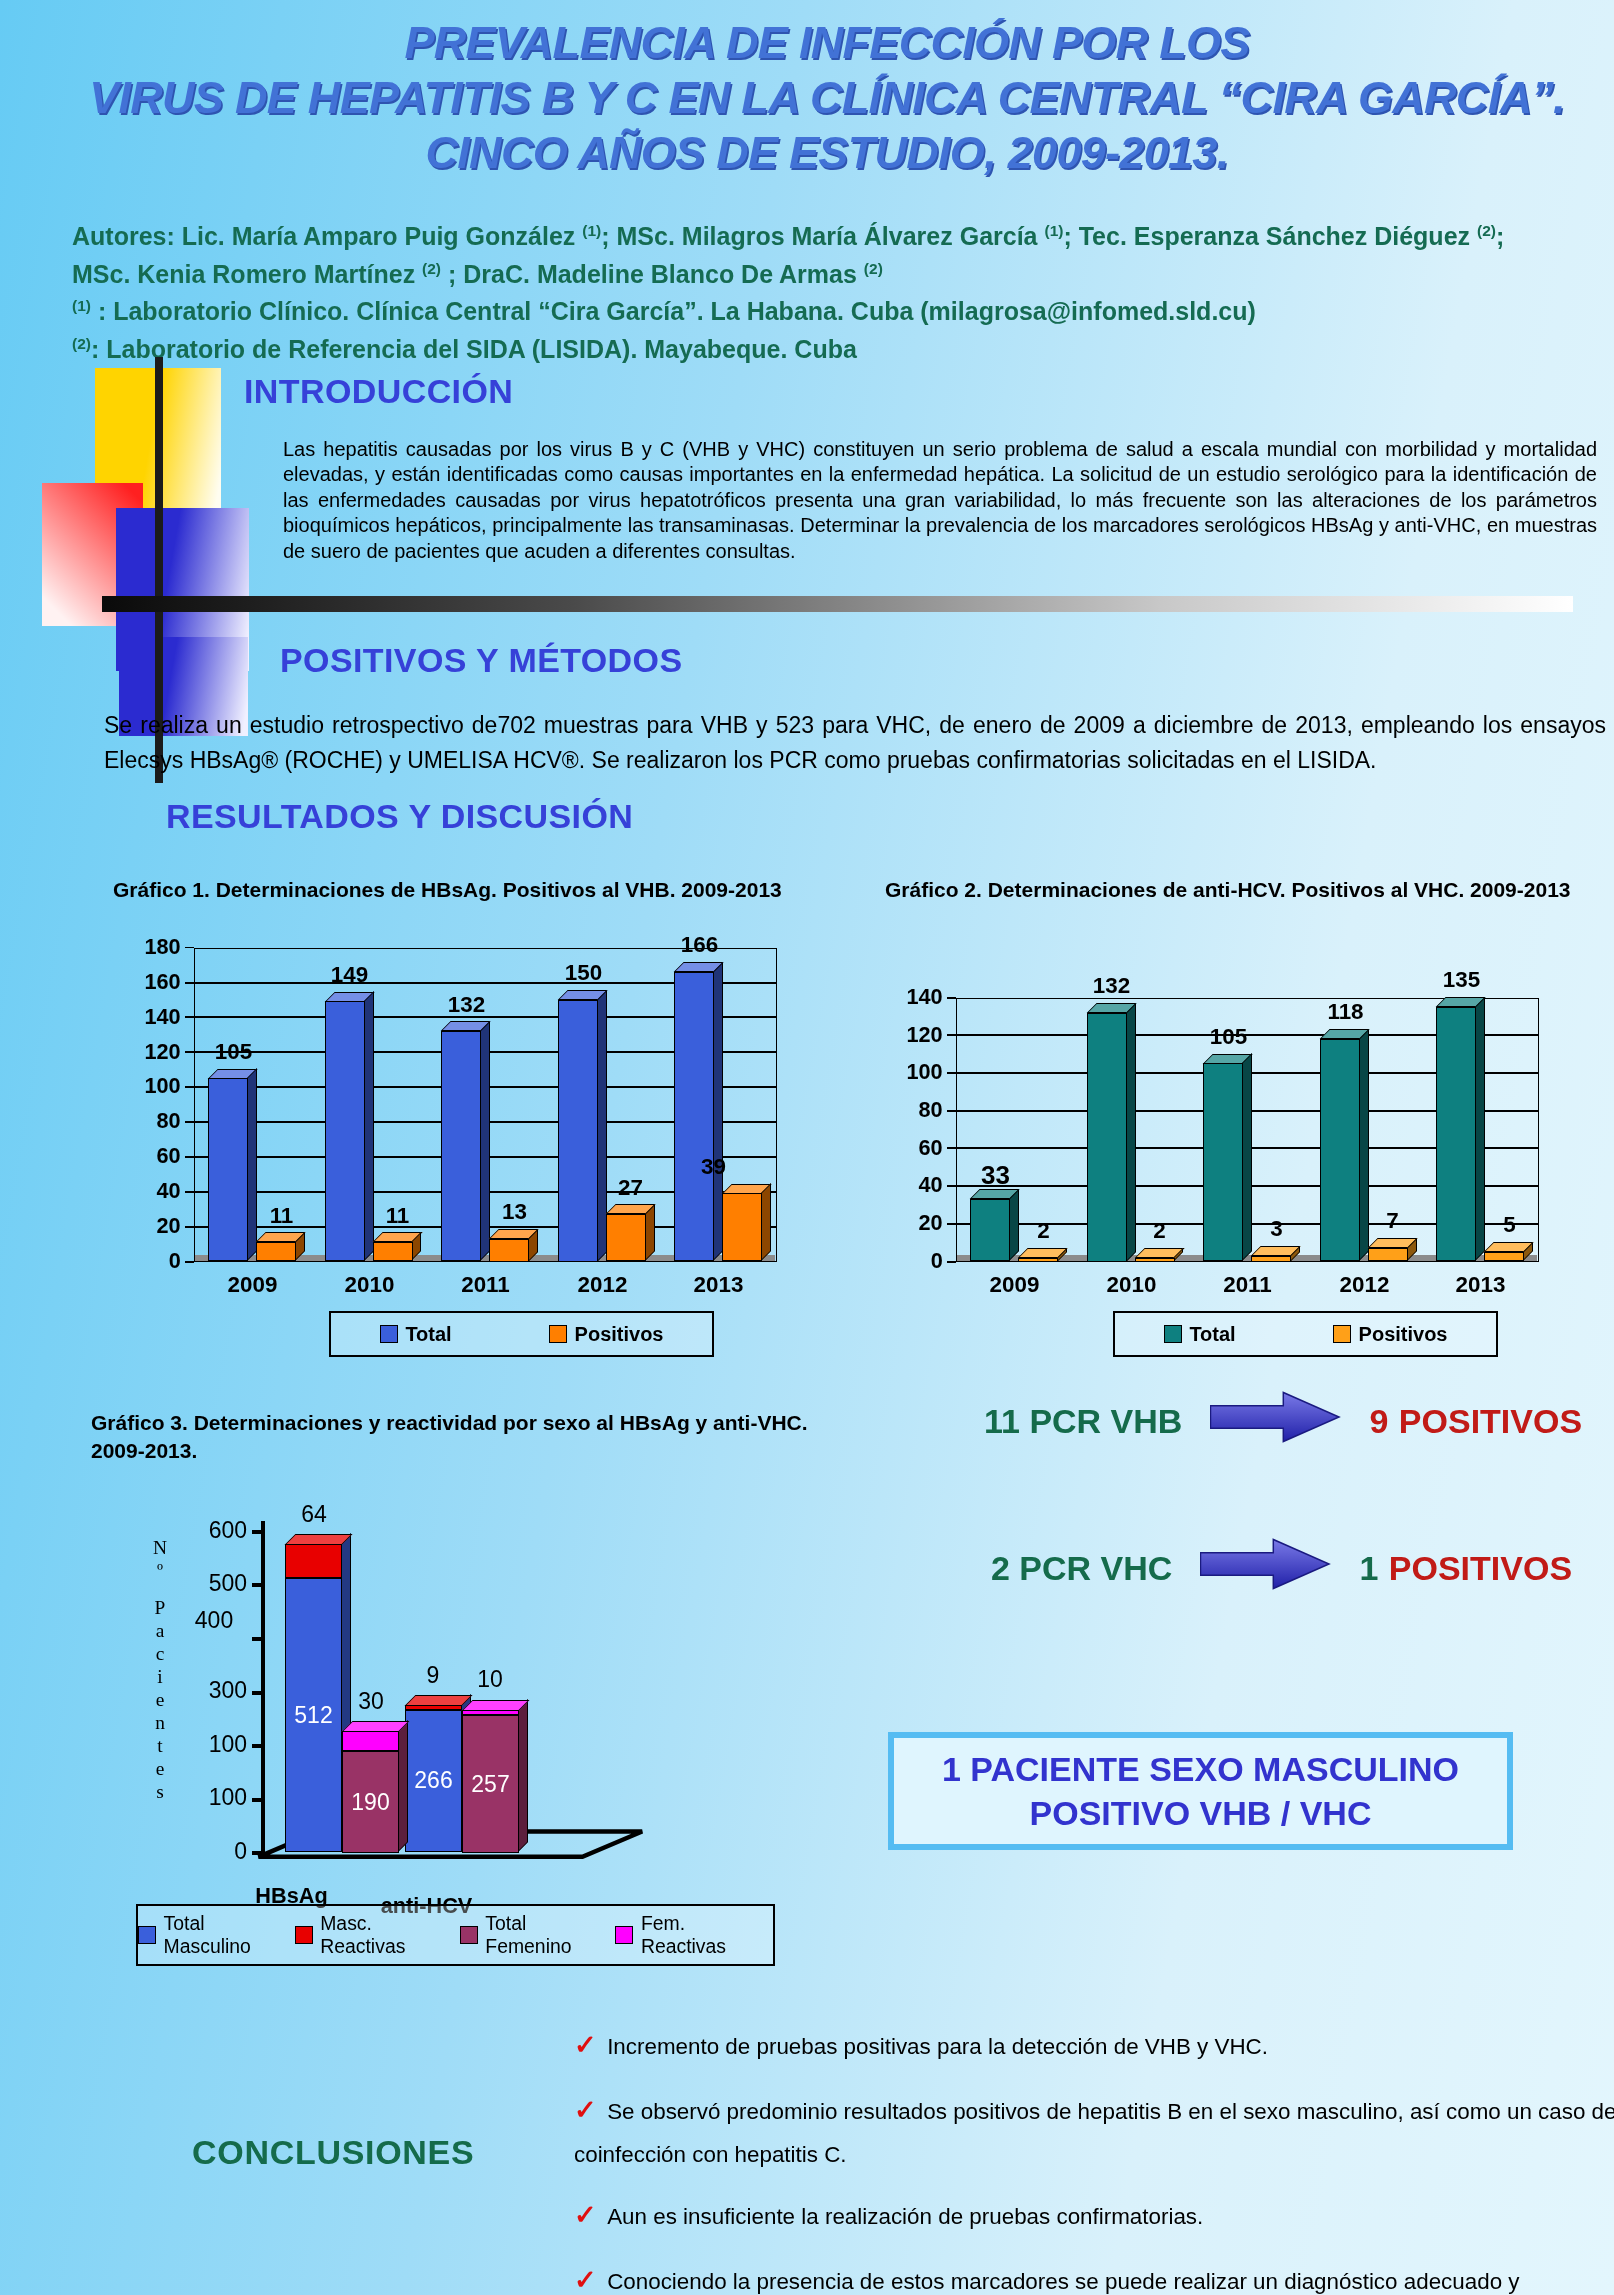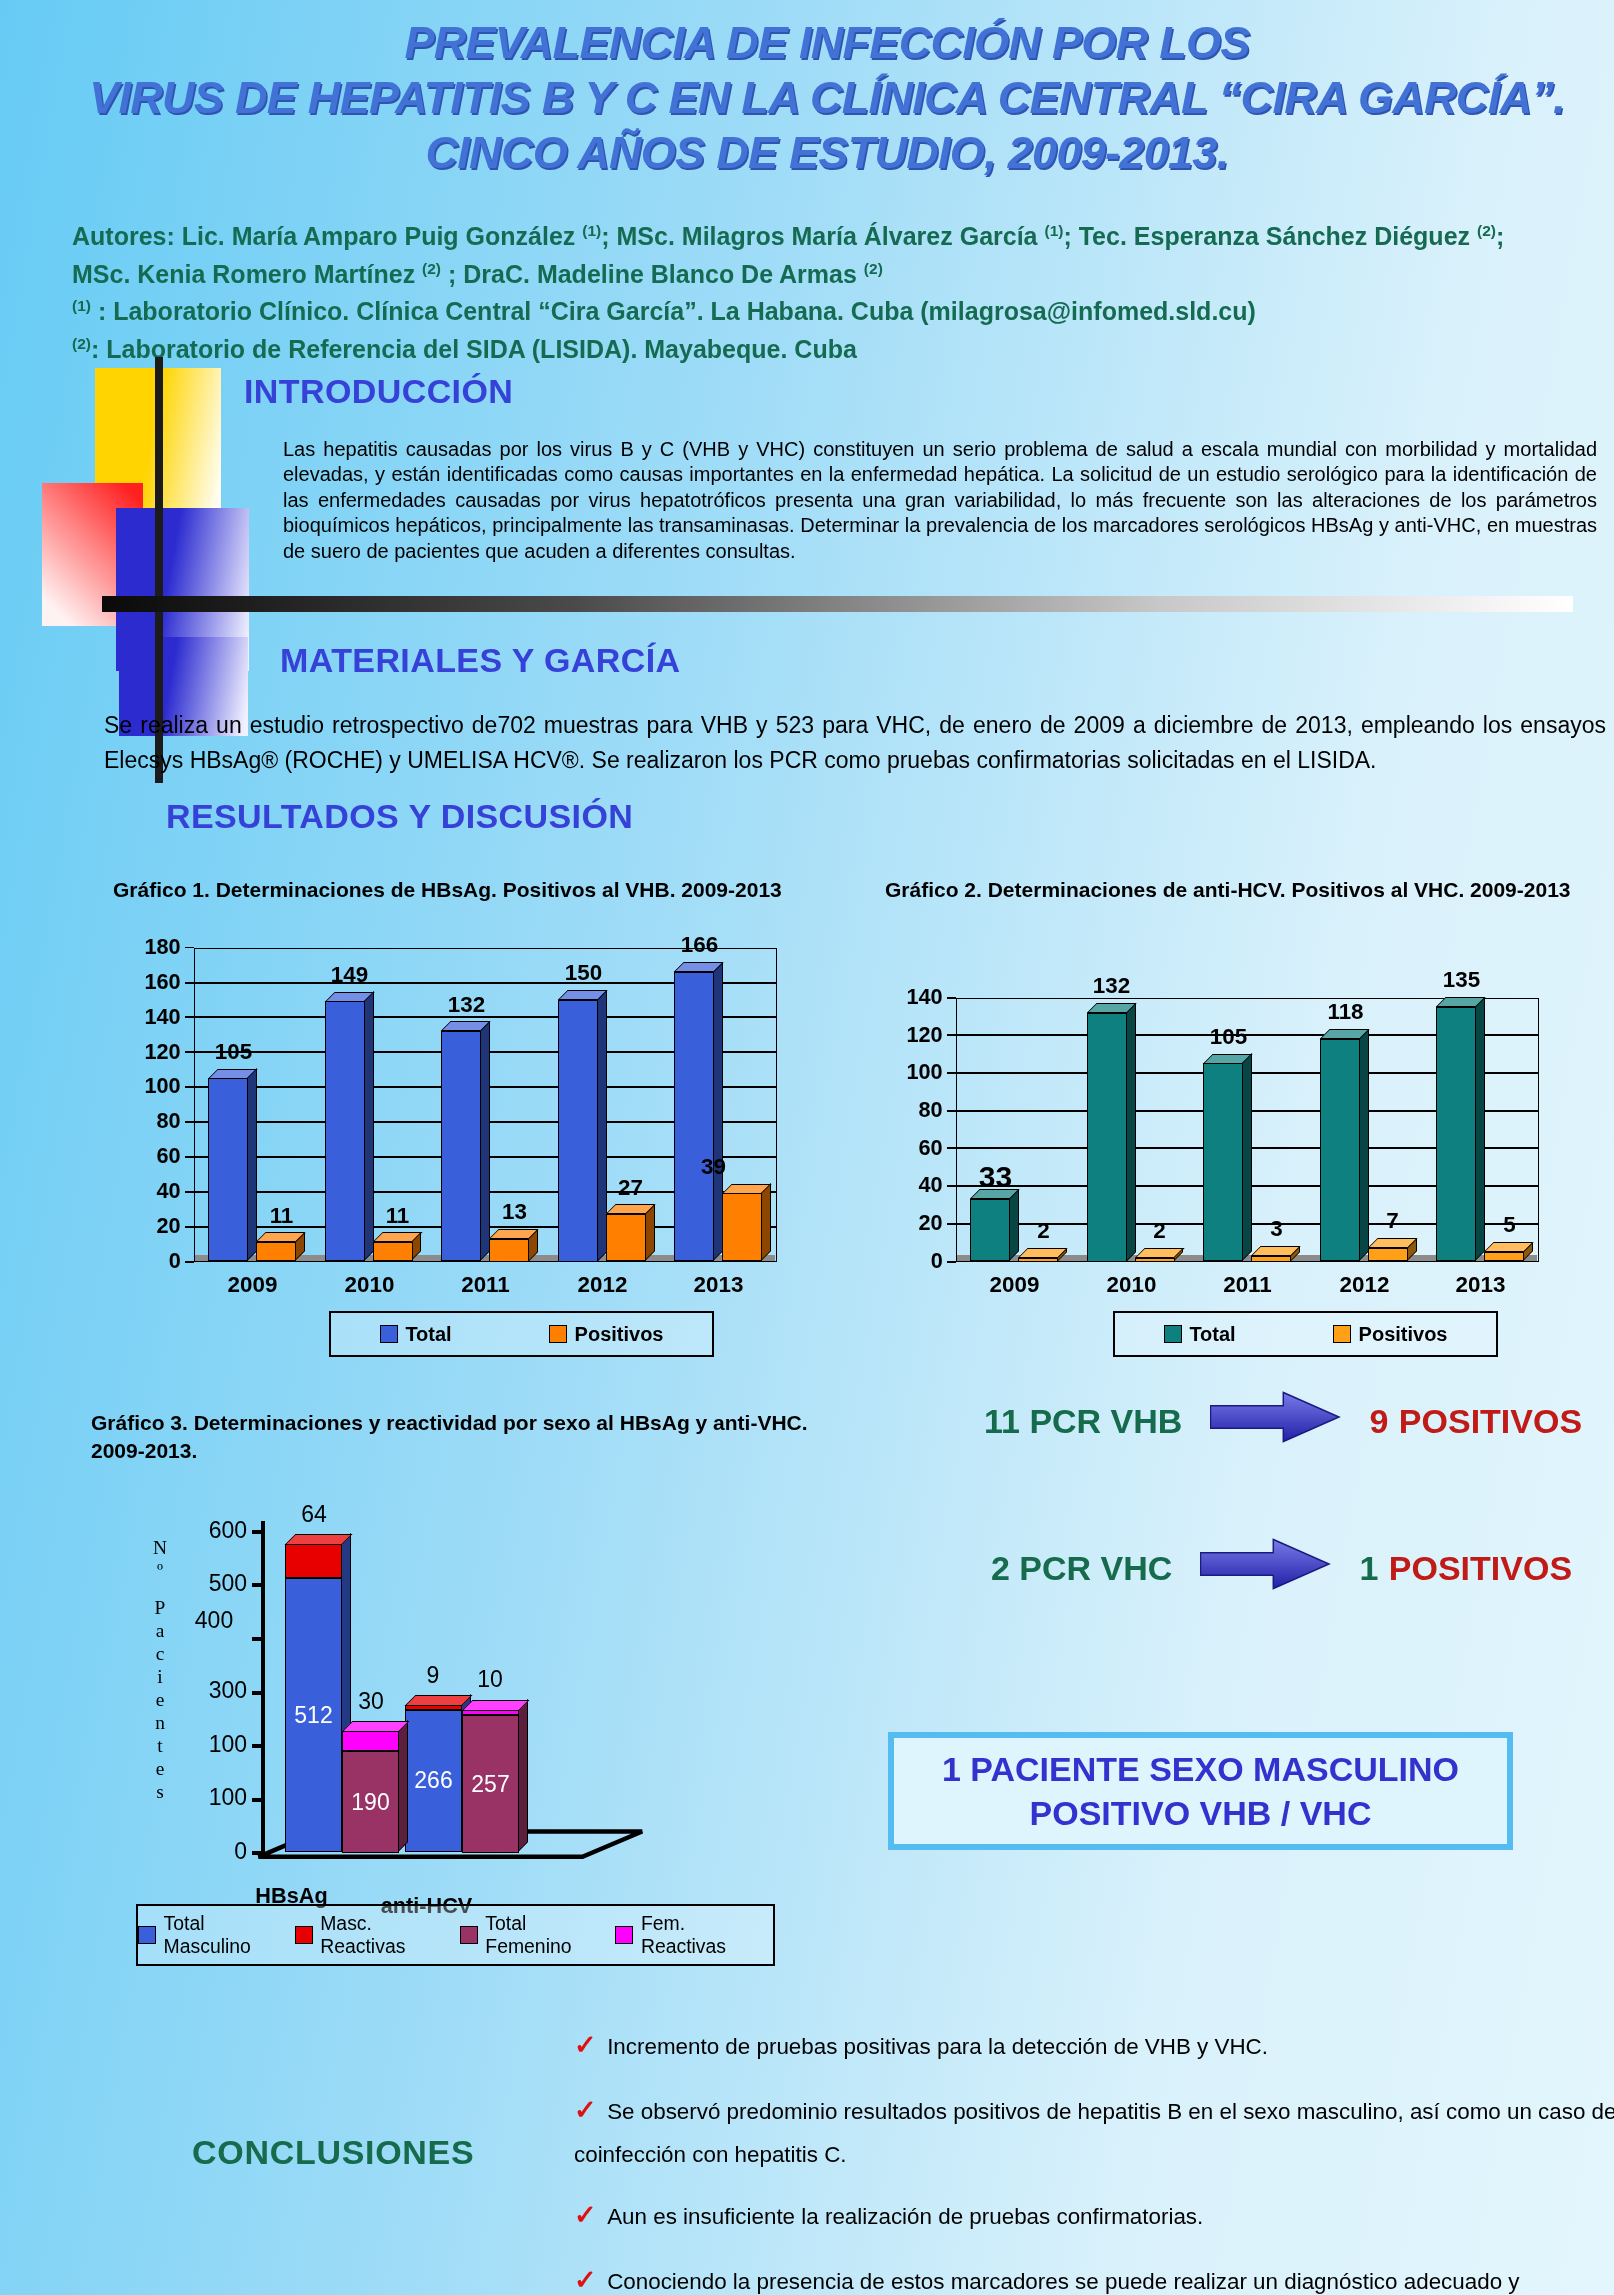--- a/index.html
+++ b/index.html
@@ -91,21 +91,21 @@
   <div class="abs decor-yellow"></div>
   <div class="abs decor-red"></div>
   <div class="abs decor-blue1"></div>
   <div class="abs decor-blue2"></div>
   <div class="abs decor-vline"></div>
   <div class="abs decor-hbar"></div>
 
   <div class="abs h-blue h-intro">INTRODUCCIÓN</div>
   <div class="abs body-text intro-body">Las hepatitis causadas por los virus B y C (VHB y VHC) constituyen un serio problema de salud a escala mundial con morbilidad y mortalidad elevadas, y están identificadas como causas importantes en la enfermedad hepática. La solicitud de un estudio serológico para la identificación de las enfermedades causadas por virus hepatotróficos presenta una gran variabilidad, lo más frecuente son las alteraciones de los parámetros bioquímicos hepáticos, principalmente las transaminasas. Determinar la prevalencia de los marcadores serológicos HBsAg y anti-VHC, en muestras de suero de  pacientes que acuden a diferentes consultas.</div>
 
-  <div class="abs h-blue h-mat">MATERIALES Y GARCÍA</div>
+  <div class="abs h-blue h-mat">POSITIVOS Y MÉTODOS</div>
   <div class="abs body-text mat-body">Se realiza un estudio retrospectivo de702 muestras para VHB y 523 para VHC, de enero de 2009 a diciembre de 2013, empleando los ensayos Elecsys HBsAg® (ROCHE) y UMELISA HCV®. Se realizaron los PCR como pruebas confirmatorias solicitadas en el LISIDA.</div>
 
   <div class="abs h-blue h-res">RESULTADOS Y DISCUSIÓN</div>
 
   <div class="abs gtitle g1t">Gráfico 1. Determinaciones de HBsAg. Positivos al VHB. 2009-2013</div>
   <div class="abs gtitle g2t">Gráfico 2. Determinaciones de anti-HCV. Positivos al VHC. 2009-2013</div>
   <div class="abs gtitle g3t">Gráfico 3. Determinaciones y reactividad por sexo al HBsAg y anti-VHC. 2009-2013.</div>
 
   <div class="chart chart1">
       <div style="position: absolute; left: 71px; top: 13.5px; width: 583px; height: 314px; border: 1.5px solid rgb(0, 0, 0); box-sizing: border-box;"></div>
@@ -210,21 +210,21 @@
       <div style="position: absolute; left: 9.7px; top: 50px; width: 48px; text-align: right; font-weight: bold; font-size: 21.7px;">140</div>
       <div style="position: absolute; left: 72px; top: 321px; width: 580px; height: 6px; background: rgb(140, 140, 140);"></div>
       <div style="position: absolute; left: 71px; top: 338px; width: 117px; text-align: center; font-weight: bold; font-size: 22.4px;">2009</div>
       <div style="position: absolute; left: 188px; top: 338px; width: 117px; text-align: center; font-weight: bold; font-size: 22.4px;">2010</div>
       <div style="position: absolute; left: 304px; top: 338px; width: 117px; text-align: center; font-weight: bold; font-size: 22.4px;">2011</div>
       <div style="position: absolute; left: 421px; top: 338px; width: 117px; text-align: center; font-weight: bold; font-size: 22.4px;">2012</div>
       <div style="position: absolute; left: 537px; top: 338px; width: 117px; text-align: center; font-weight: bold; font-size: 22.4px;">2013</div>
       <div style="position: absolute; left: 85px; top: 255px; width: 40px; height: 9.7px; background: rgb(86, 166, 166); border: 1.5px solid rgb(0, 0, 0); box-sizing: border-box; transform: skewX(-45deg); transform-origin: 0px 100%; z-index: 2;"></div>
       <div style="position: absolute; left: 124px; top: 265px; width: 9.7px; height: 62px; background: rgb(8, 70, 70); border: 1.5px solid rgb(0, 0, 0); box-sizing: border-box; transform: skewY(-45deg); transform-origin: 0px 0px; z-index: 2;"></div>
       <div style="position: absolute; left: 85px; top: 265px; width: 40px; height: 62px; background: rgb(14, 128, 128); border: 1.5px solid rgb(0, 0, 0); box-sizing: border-box; z-index: 3;"></div>
-      <div style="position: absolute; left: 64px; top: 226px; width: 93px; text-align: center; font-weight: bold; font-size: 30px; z-index: 4;">33</div>
+      <div style="position: absolute; left: 64px; top: 226px; width: 93px; text-align: center; font-weight: bold; font-size: 26px; z-index: 4;">33</div>
       <div style="position: absolute; left: 202px; top: 69px; width: 40px; height: 9.7px; background: rgb(86, 166, 166); border: 1.5px solid rgb(0, 0, 0); box-sizing: border-box; transform: skewX(-45deg); transform-origin: 0px 100%; z-index: 2;"></div>
       <div style="position: absolute; left: 241px; top: 79px; width: 9.7px; height: 249px; background: rgb(8, 70, 70); border: 1.5px solid rgb(0, 0, 0); box-sizing: border-box; transform: skewY(-45deg); transform-origin: 0px 0px; z-index: 2;"></div>
       <div style="position: absolute; left: 202px; top: 79px; width: 40px; height: 249px; background: rgb(14, 128, 128); border: 1.5px solid rgb(0, 0, 0); box-sizing: border-box; z-index: 3;"></div>
       <div style="position: absolute; left: 180px; top: 39px; width: 93px; text-align: center; font-weight: bold; font-size: 22.4px; z-index: 4;">132</div>
       <div style="position: absolute; left: 318px; top: 120px; width: 40px; height: 9.7px; background: rgb(86, 166, 166); border: 1.5px solid rgb(0, 0, 0); box-sizing: border-box; transform: skewX(-45deg); transform-origin: 0px 100%; z-index: 2;"></div>
       <div style="position: absolute; left: 357px; top: 129px; width: 9.7px; height: 198px; background: rgb(8, 70, 70); border: 1.5px solid rgb(0, 0, 0); box-sizing: border-box; transform: skewY(-45deg); transform-origin: 0px 0px; z-index: 2;"></div>
       <div style="position: absolute; left: 318px; top: 129px; width: 40px; height: 198px; background: rgb(14, 128, 128); border: 1.5px solid rgb(0, 0, 0); box-sizing: border-box; z-index: 3;"></div>
       <div style="position: absolute; left: 297px; top: 90px; width: 93px; text-align: center; font-weight: bold; font-size: 22.4px; z-index: 4;">105</div>
       <div style="position: absolute; left: 435px; top: 95px; width: 40px; height: 9.7px; background: rgb(86, 166, 166); border: 1.5px solid rgb(0, 0, 0); box-sizing: border-box; transform: skewX(-45deg); transform-origin: 0px 100%; z-index: 2;"></div>
       <div style="position: absolute; left: 474px; top: 105px; width: 9.7px; height: 222px; background: rgb(8, 70, 70); border: 1.5px solid rgb(0, 0, 0); box-sizing: border-box; transform: skewY(-45deg); transform-origin: 0px 0px; z-index: 2;"></div>

